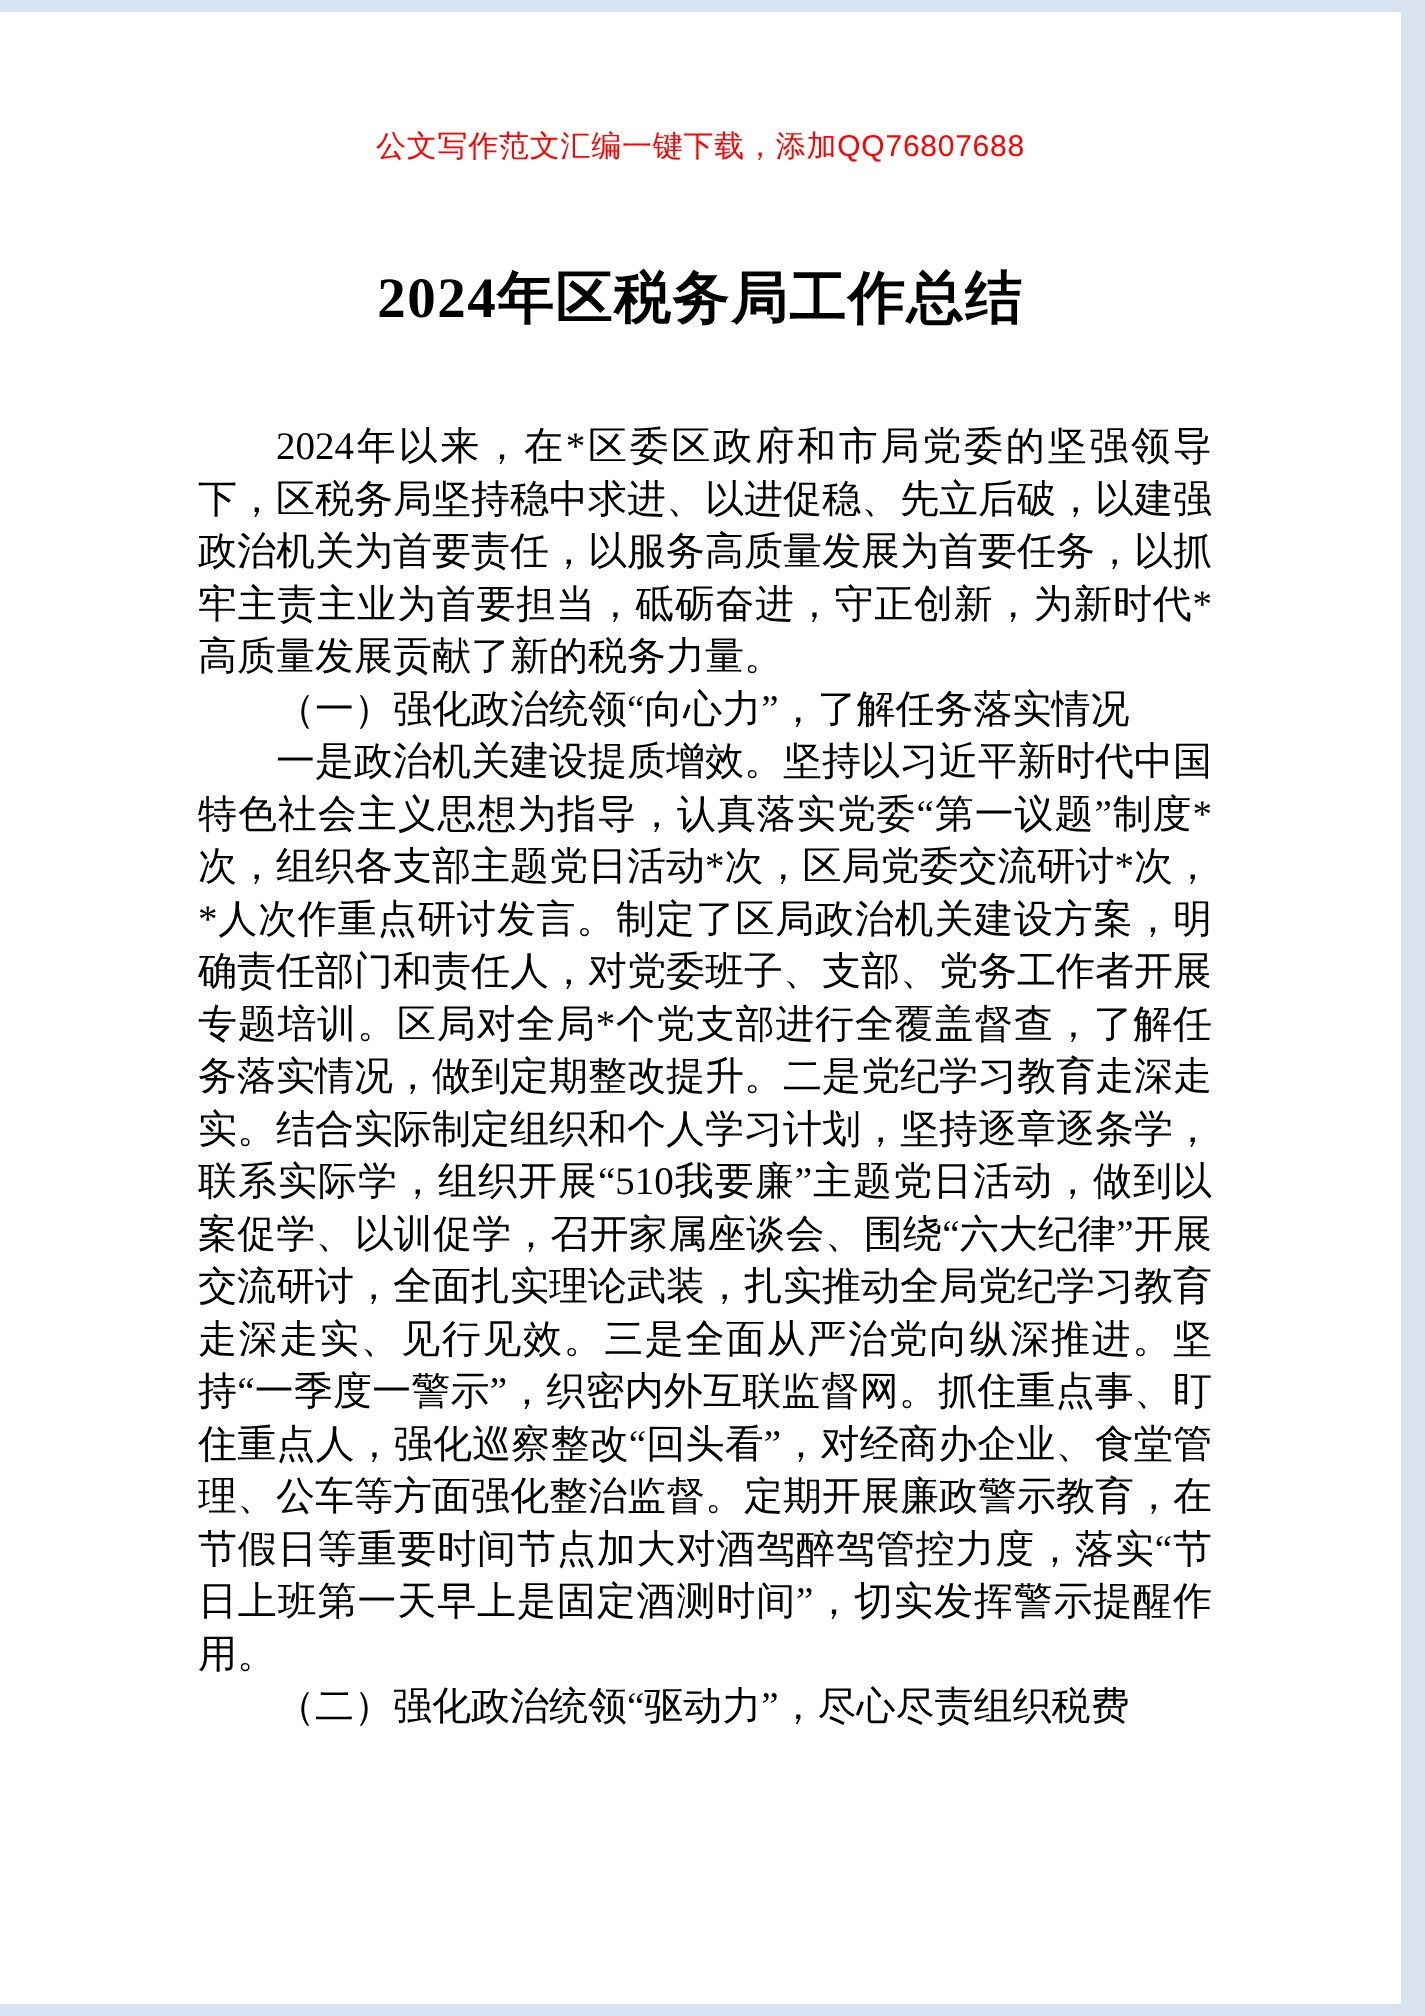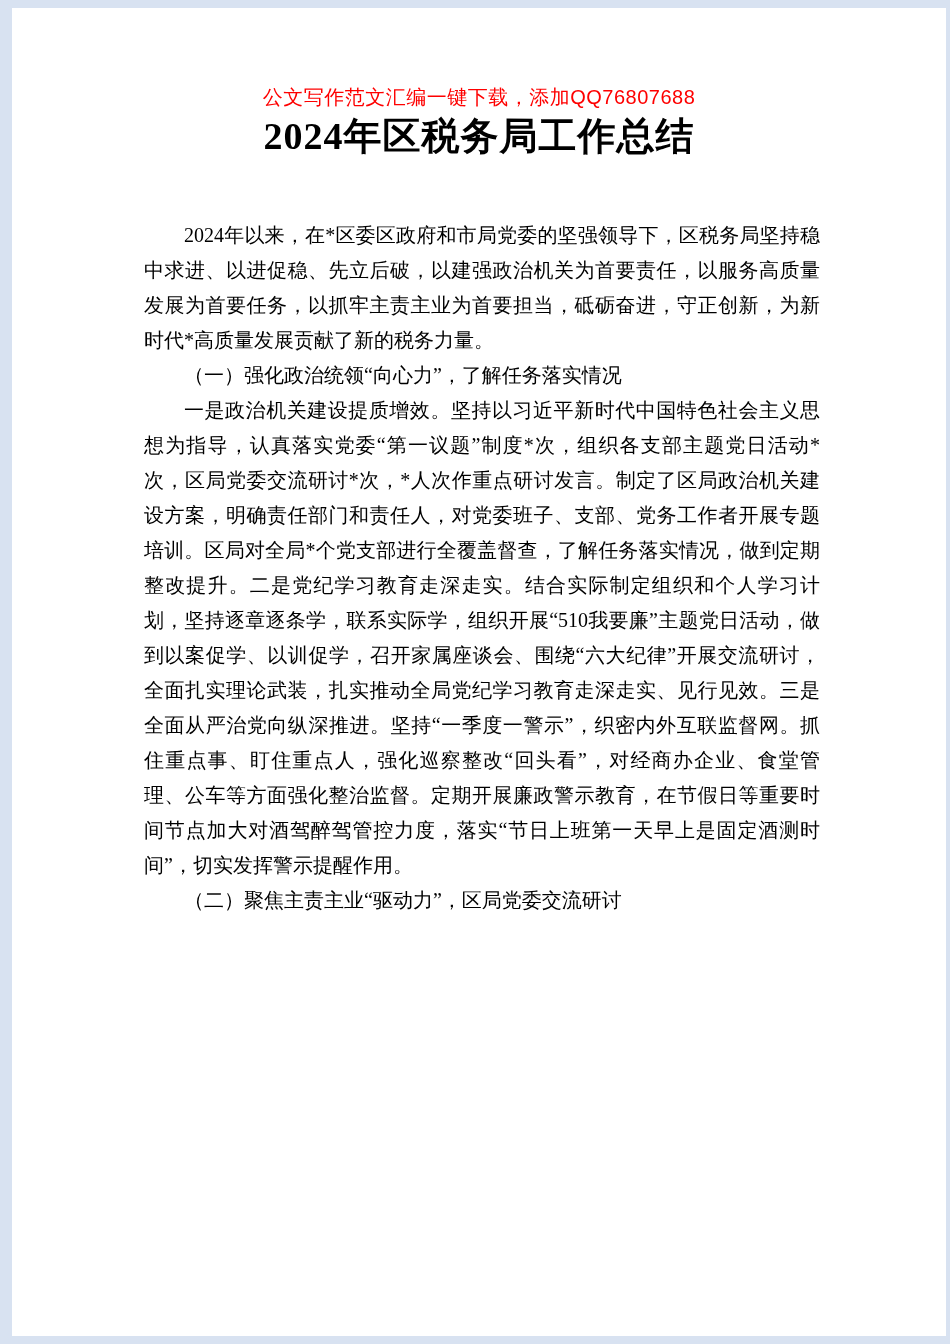--- a/index.html
+++ b/index.html
@@ -8,44 +8,45 @@
     height: 1344px;
     font-family: "Liberation Serif", "DejaVu Serif", serif;
   }
   body {
     background: #d8e2f1; 
     position: relative;
     overflow: hidden;
   }
   .page {
     position: absolute;
-    left: 12px;
+    left: 0;
     top: 8px;
     width: 934px;
     height: 1328px;
     background: #ffffff;
   }
   .notice {
     margin-top: 76px;
     text-align: center;
     font-size: 20px;
     color: #fe0000;
     letter-spacing: 0.5px;
     font-family: "Liberation Sans", "DejaVu Sans", sans-serif;
   }
   .doc-title {
+    margin-top: 62px;
     text-align: center;
     font-size: 38px;
     font-weight: bold;
     color: #000000;
     letter-spacing: 1px;
   }
   .content {
     margin: 56px 126px 0 132px;
-    font-size: 20px;
+    font-size: 26px;
     line-height: 35px;
     color: #000000;
     text-align: justify;
   }
   .para {
     text-indent: 2em;
     word-break: break-all;
   }
 </style>
 </head>
@@ -54,16 +55,16 @@
 <div class="page">
 
   <div class="notice">公文写作范文汇编一键下载，添加QQ76807688</div>
 
   <h1 class="doc-title">2024年区税务局工作总结</h1>
 
   <div class="content">
     <p class="para">2024年以来，在*区委区政府和市局党委的坚强领导下，区税务局坚持稳中求进、以进促稳、先立后破，以建强政治机关为首要责任，以服务高质量发展为首要任务，以抓牢主责主业为首要担当，砥砺奋进，守正创新，为新时代*高质量发展贡献了新的税务力量。</p>
     <p class="para">（一）强化政治统领“向心力”，了解任务落实情况</p>
     <p class="para">一是政治机关建设提质增效。坚持以习近平新时代中国特色社会主义思想为指导，认真落实党委“第一议题”制度*次，组织各支部主题党日活动*次，区局党委交流研讨*次，*人次作重点研讨发言。制定了区局政治机关建设方案，明确责任部门和责任人，对党委班子、支部、党务工作者开展专题培训。区局对全局*个党支部进行全覆盖督查，了解任务落实情况，做到定期整改提升。二是党纪学习教育走深走实。结合实际制定组织和个人学习计划，坚持逐章逐条学，联系实际学，组织开展“510我要廉”主题党日活动，做到以案促学、以训促学，召开家属座谈会、围绕“六大纪律”开展交流研讨，全面扎实理论武装，扎实推动全局党纪学习教育走深走实、见行见效。三是全面从严治党向纵深推进。坚持“一季度一警示”，织密内外互联监督网。抓住重点事、盯住重点人，强化巡察整改“回头看”，对经商办企业、食堂管理、公车等方面强化整治监督。定期开展廉政警示教育，在节假日等重要时间节点加大对酒驾醉驾管控力度，落实“节日上班第一天早上是固定酒测时间”，切实发挥警示提醒作用。</p>
-    <p class="para">（二）聚焦主责主业“驱动力”，区局党委交流研讨</p>
+    <p class="para">（二）强化政治统领“驱动力”，尽心尽责组织税费</p>
   </div>
 
 </div>
 
 </body></html>

